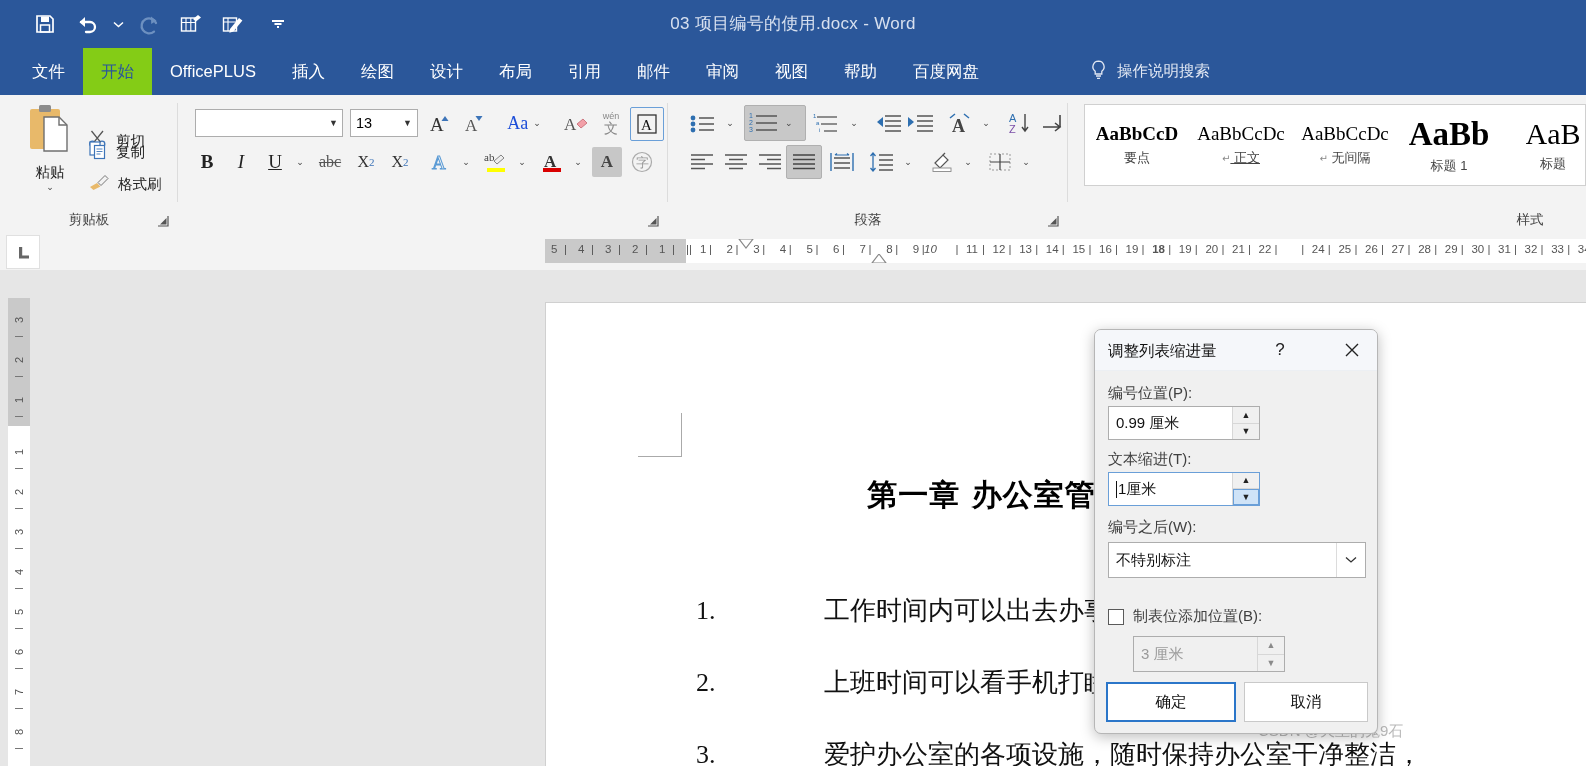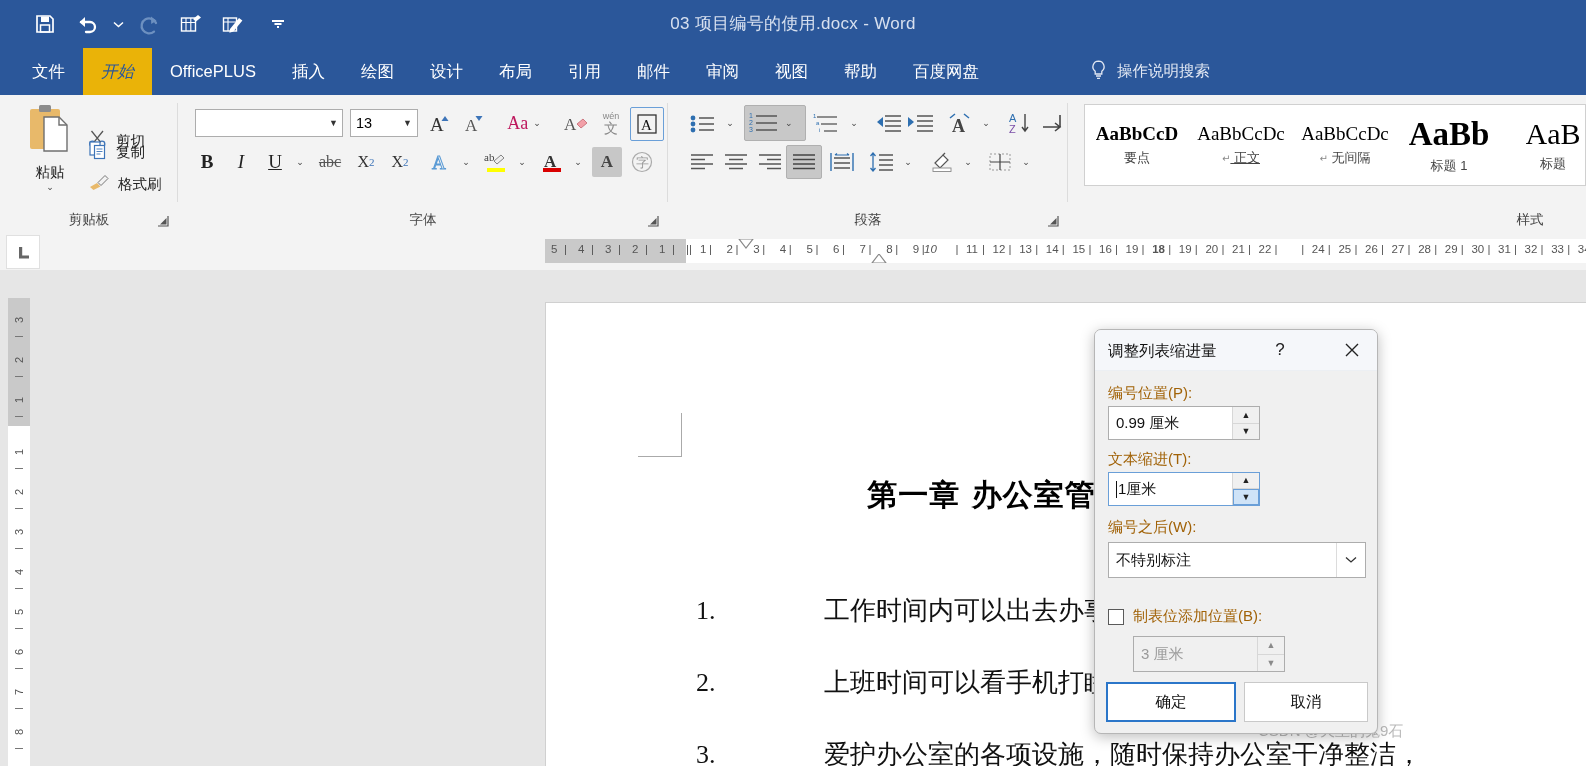--- a/index.html
+++ b/index.html
@@ -29,21 +29,21 @@
   
   #tabbar{
     position:absolute;left:0;top:48px;width:1586px;height:47px;
     background:#2b579a;
   }
   .tabs{position:absolute;left:14px;top:0;height:47px;display:flex;align-items:stretch;}
   .tab{
     display:flex;align-items:center;padding:0 18px;color:#fff;font-size:16.5px;
     cursor:pointer;height:47px;box-sizing:border-box;
   }
-  .tab.active{background:#eab308;color:#2b579a;font-style:italic;}
+  .tab.active{background:#84cc16;color:#2b579a;}
   .tellme{
     position:absolute;left:1090px;top:0;height:47px;display:flex;align-items:center;
     color:#e2e8f3;font-size:15.5px;gap:10px;cursor:pointer;
   }
   
   #ribbon{
     position:absolute;left:0;top:95px;width:1586px;height:137px;
     background:#f3f3f3;border-bottom:1px solid #d4d4d4;
   }
   .grp{position:absolute;top:0;height:137px;box-sizing:border-box;}
@@ -158,21 +158,21 @@
   }
   #dlgtitle{position:absolute;left:13px;top:11px;font-size:15.5px;color:#111;}
   #dlghelp{
     position:absolute;left:172px;top:8px;width:26px;height:24px;
     display:flex;align-items:center;justify-content:center;font-size:17px;color:#222;cursor:pointer;
   }
   #dlgclose{
     position:absolute;right:12px;top:8px;width:26px;height:24px;
     display:flex;align-items:center;justify-content:center;cursor:pointer;
   }
-  .dlabel{position:absolute;font-size:15px;color:#a16207;}
+  .dlabel{position:absolute;font-size:15px;color:#404040;}
   .spin{
     position:absolute;background:#fff;border:1px solid #adadad;box-sizing:border-box;
     display:flex;align-items:stretch;
   }
   .spin .val{flex:1;display:flex;align-items:center;padding-left:7px;font-size:15px;color:#111;}
   .spin .btns{width:26px;display:flex;flex-direction:column;border-left:1px solid #d7d7d7;}
   .spin .btns div{
     flex:1;display:flex;align-items:center;justify-content:center;font-size:9px;color:#222;
     background:#f0f0f0;cursor:pointer;
   }
@@ -356,21 +356,21 @@
           <path d="M16 4l3.5 5h-7z" fill="#3d74b8"></path>
         </svg>
     </div>
     <div class="ico" style="position:absolute;left:282px;top:13px;width:30px;height:30px;">
       <svg width="24" height="22" viewBox="0 0 24 22">
           <text x="2" y="19" font-family="Liberation Serif, serif" font-size="17" fill="#555">A</text>
           <path d="M12.5 4h7l-3.5 5z" fill="#3d74b8"></path>
         </svg>
     </div>
     <div class="ico" style="position:absolute;left:322px;top:13px;width:48px;height:30px;gap:5px;">
-      <span style="font-size:18px;color:#be185d;font-family:'Liberation Serif',serif;">Aa</span>
+      <span style="font-size:18px;color:#1d4ed8;font-family:'Liberation Serif',serif;">Aa</span>
         <span class="caret">⌄</span>
     </div>
     <div class="ico" style="position:absolute;left:382px;top:13px;width:34px;height:30px;">
       <svg width="26" height="22" viewBox="0 0 26 22">
           <text x="0" y="18" font-family="Liberation Serif, serif" font-size="17" fill="#555">A</text>
           <path d="M13 12l6-5 4 4-6 5z" fill="#f2a0a8" stroke="#c96f79" stroke-width=".9"></path>
         </svg>
     </div>
     <div class="ico" style="position:absolute;left:418px;top:13px;width:30px;height:30px;flex-direction:column;">
       <span style="font-size:9px;color:#888;line-height:9px;">wén</span>
@@ -420,21 +420,20 @@
         <span class="caret">⌄</span>
       </div>
     <div class="ico" style="position:absolute;left:414px;top:52px;width:30px;height:30px;background:#c7c7c7;font-weight:bold;font-size:17px;color:#444;font-family:'Liberation Serif',serif;">A</div>
     <div class="ico" style="position:absolute;left:448px;top:52px;width:32px;height:30px;">
       <svg width="24" height="24" viewBox="0 0 24 24">
           <circle cx="12" cy="12" r="9.5" fill="none" stroke="#aaa" stroke-width="1.2"></circle>
           <text x="6" y="17" font-size="13" fill="#999">字</text>
         </svg>
     </div>
 
-    <div class="grp-label">字体</div>
     <div class="dlg-launch">
       <svg width="14" height="14" viewBox="0 0 14 14">
           <path d="M2 12h10V2" fill="none" stroke="#555" stroke-width="1.2"></path>
           <path d="M10.5 10.5L4 10.5 10.5 4z" fill="#555"></path>
         </svg>
     </div>
     <div class="sep"></div>
   </div>
 
   <div class="grp" id="g-para">

